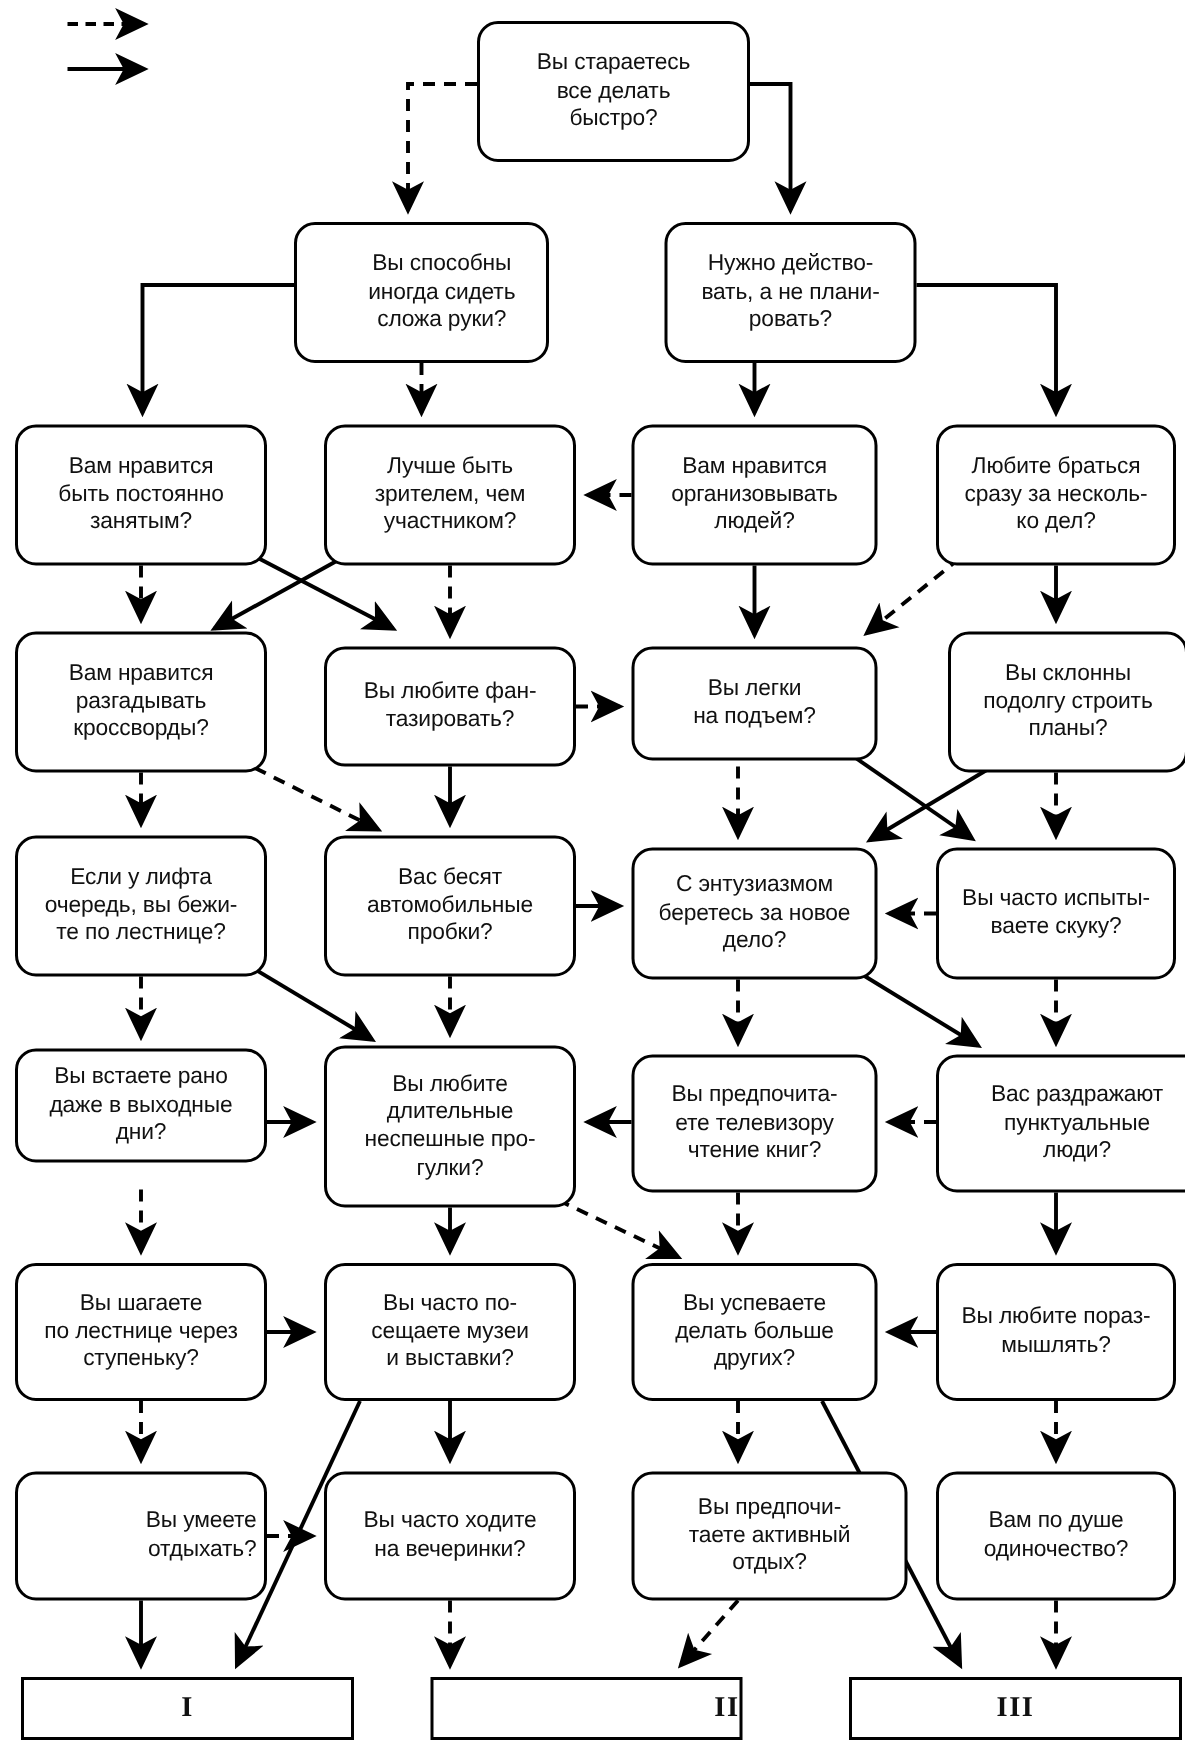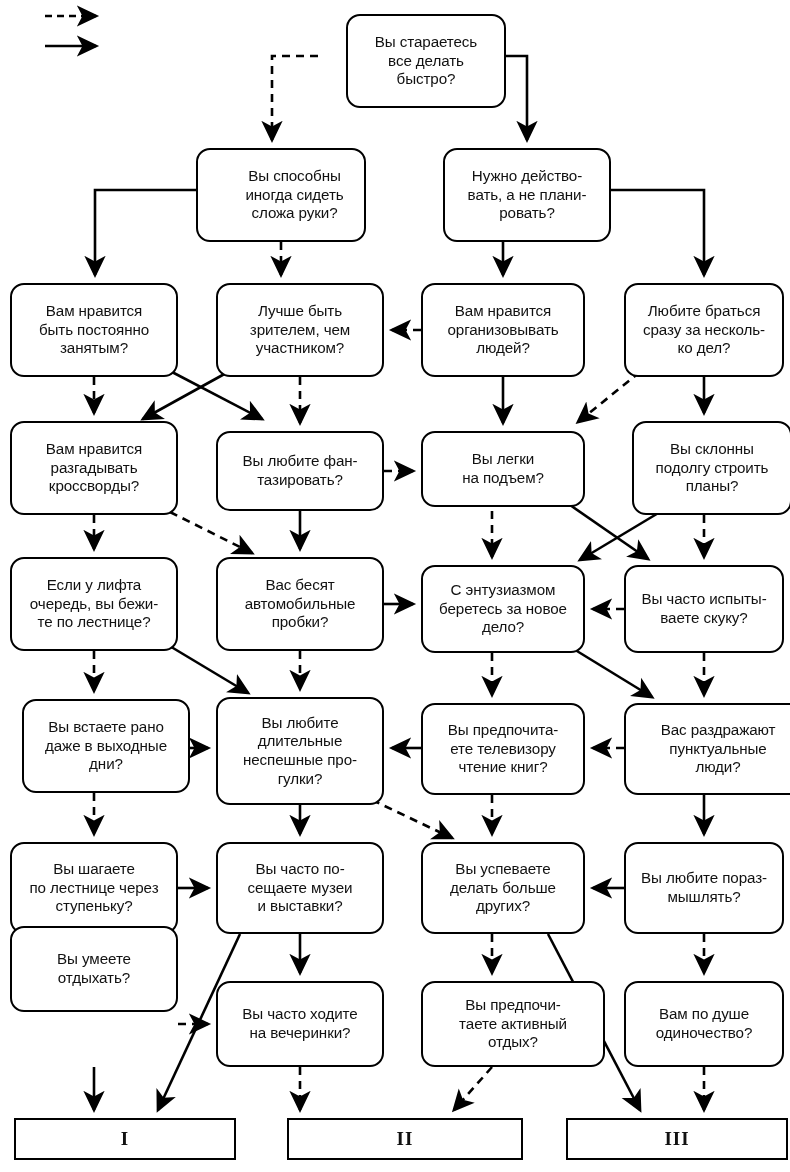--- a/index.html
+++ b/index.html
@@ -151,21 +151,21 @@
       <path d="M300,1067 L300,1110" stroke-dasharray="8,6"></path>
 
       <path d="M492,1067 L454,1110" stroke-dasharray="8,6"></path>
 
       <path d="M704,1067 L704,1110" stroke-dasharray="8,6"></path>
     </g>
   </svg>
 
 
   <div id="nodes">
-      <div class="node" style="left: 318px; top: 14px; width: 160px; height: 94px; margin-left: 28px;">
+      <div class="node" style="left: 318px; top: 14px; width: 182px; height: 94px;">
         <span>Вы стараетесь
 все делать
 быстро?</span>
       </div>
       <div class="node" style="left: 196px; top: 148px; width: 170px; height: 94px; padding-left: 32px;">
         <span>Вы способны
 иногда сидеть
 сложа руки?</span>
       </div>
       <div class="node" style="left: 443px; top: 148px; width: 168px; height: 94px;">
@@ -223,21 +223,21 @@
       </div>
       <div class="node" style="left: 421px; top: 565px; width: 164px; height: 88px;">
         <span>С энтузиазмом
 беретесь за новое
 дело?</span>
       </div>
       <div class="node" style="left: 624px; top: 565px; width: 160px; height: 88px;">
         <span>Вы часто испыты-
 ваете скуку?</span>
       </div>
-      <div class="node" style="left: 22px; top: 699px; width: 168px; height: 94px;">
+      <div class="node" style="left: 10px; top: 699px; width: 168px; height: 76px;">
         <span>Вы встаете рано
 даже в выходные
 дни?</span>
       </div>
       <div class="node" style="left: 216px; top: 697px; width: 168px; height: 108px;">
         <span>Вы любите
 длительные
 неспешные про-
 гулки?</span>
       </div>
@@ -263,41 +263,41 @@
       </div>
       <div class="node" style="left: 421px; top: 842px; width: 164px; height: 92px;">
         <span>Вы успеваете
 делать больше
 других?</span>
       </div>
       <div class="node" style="left: 624px; top: 842px; width: 160px; height: 92px;">
         <span>Вы любите пораз-
 мышлять?</span>
       </div>
-      <div class="node" style="left: 10px; top: 926px; width: 168px; height: 86px;">
+      <div class="node" style="left: 10px; top: 981px; width: 168px; height: 86px; text-align: right;">
         <span>Вы умеете
 отдыхать?</span>
       </div>
       <div class="node" style="left: 216px; top: 981px; width: 168px; height: 86px;">
         <span>Вы часто ходите
 на вечеринки?</span>
       </div>
       <div class="node" style="left: 421px; top: 981px; width: 184px; height: 86px;">
         <span>Вы предпочи-
 таете активный
 отдых?</span>
       </div>
       <div class="node" style="left: 624px; top: 981px; width: 160px; height: 86px;">
         <span>Вам по душе
 одиночество?</span>
       </div>
       <div class="result" style="left: 14px; top: 1118px; width: 222px; height: 42px;">
         <span>I</span>
       </div>
-      <div class="result" style="left: 287px; top: 1118px; width: 236px; height: 42px;">
+      <div class="result" style="left: 287px; top: 1118px; width: 208px; height: 42px; justify-content: flex-end;">
         <span>II</span>
       </div>
       <div class="result" style="left: 566px; top: 1118px; width: 222px; height: 42px;">
         <span>III</span>
       </div>
     </div>
 
 </div>
 
 </body></html>

